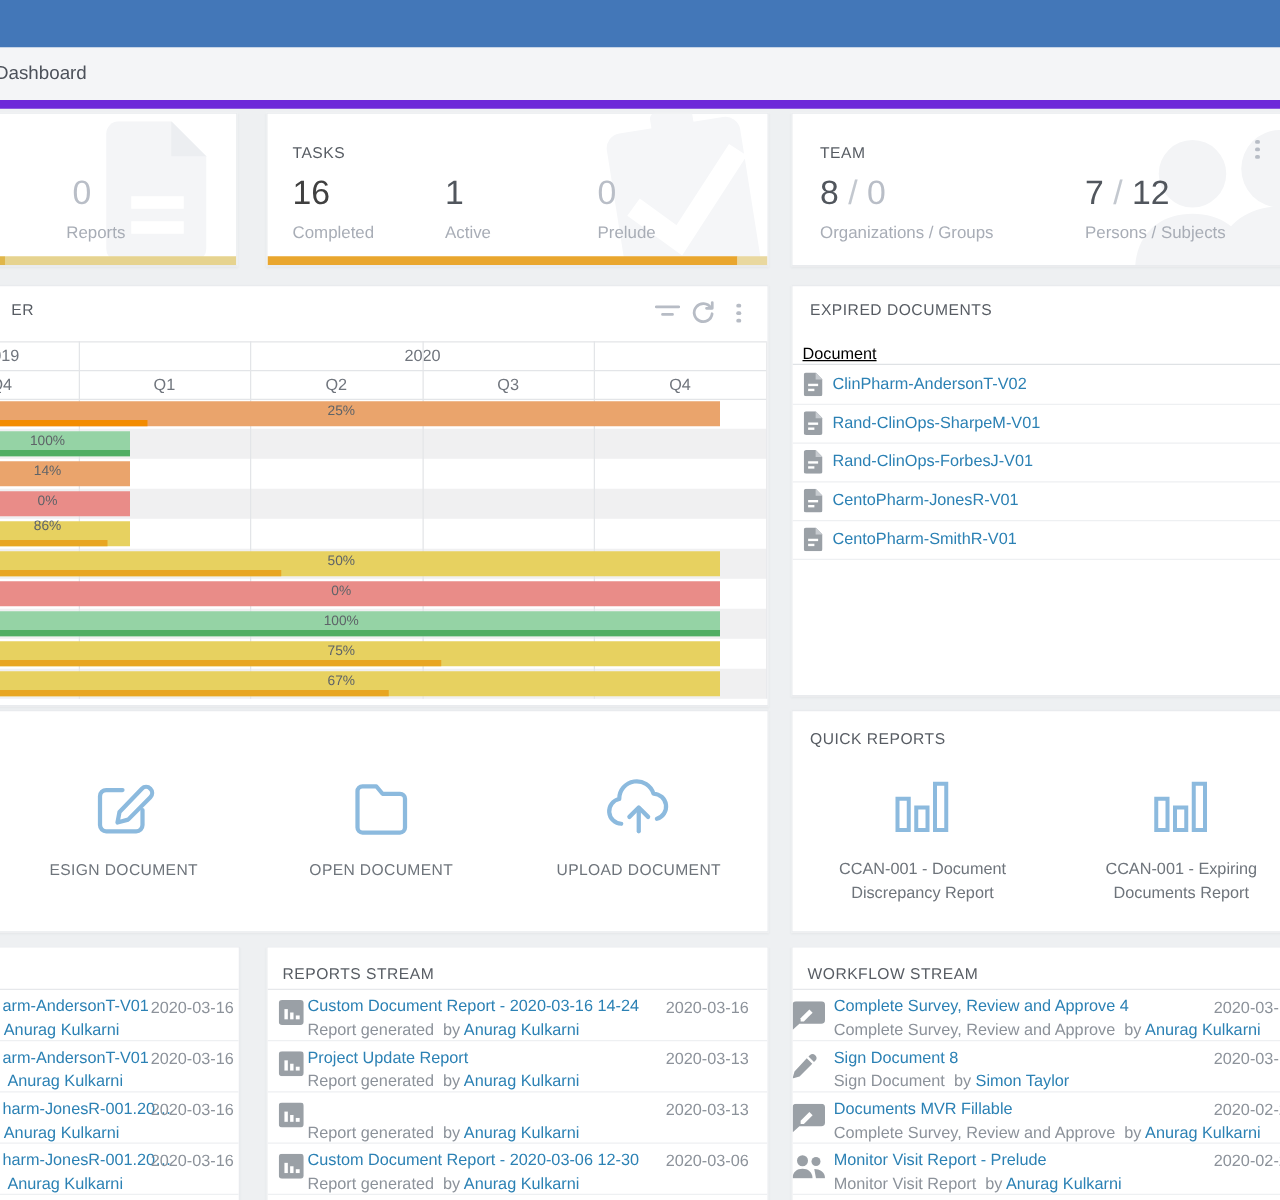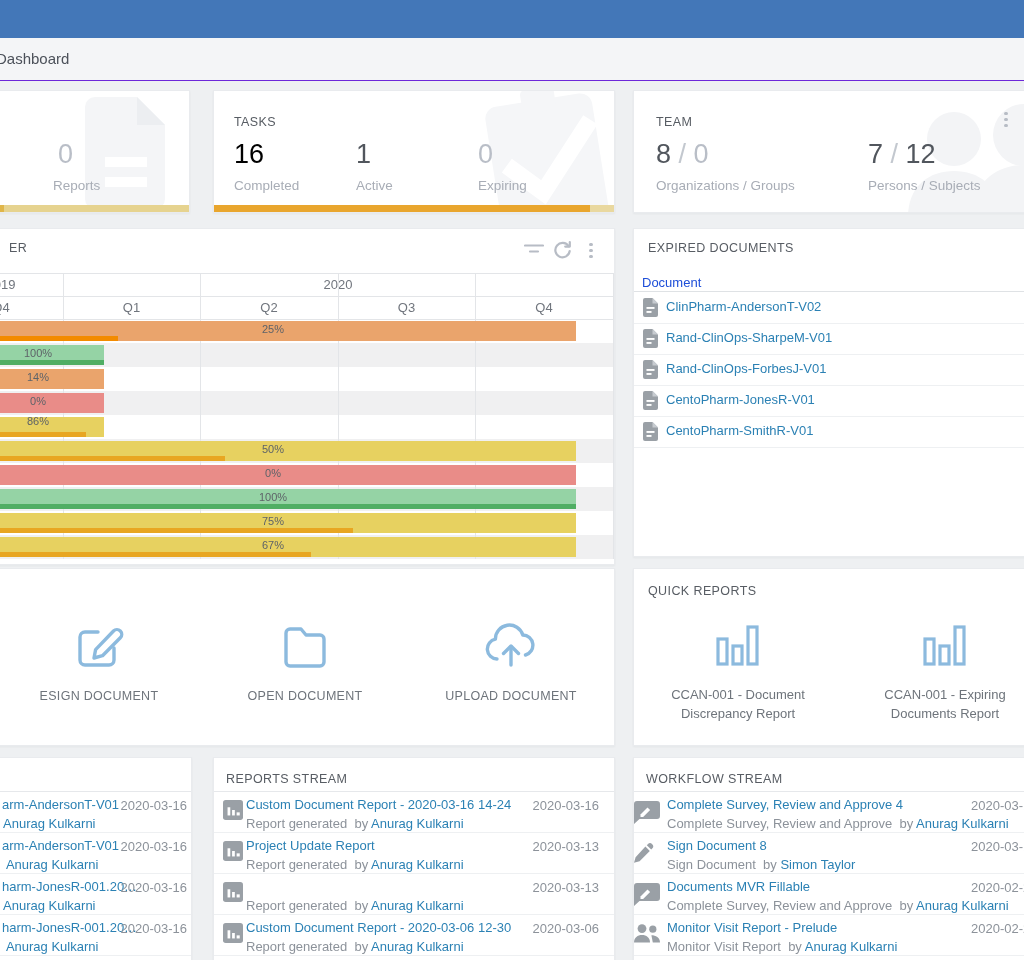--- a/index.html
+++ b/index.html
@@ -1,36 +1,36 @@
 <!DOCTYPE html>
 <html><head>
 <meta charset="utf-8">
 <style>
   html,body{margin:0;padding:0;background:#dfe2e6;}
   #app{position:relative;width:1024px;height:960px;overflow:hidden;background:#eef0f2;
        font-family:"Liberation Sans",sans-serif;-webkit-font-smoothing:antialiased;}
   .topbar{position:absolute;left:0;top:0;width:100%;height:38px;background:#4377b8;}
-  .crumbbar{position:absolute;left:0;top:38px;width:100%;height:42px;background:#f4f5f7;border-bottom:1px solid #6d28d9;}
+  .crumbbar{position:absolute;left:0;top:38px;width:100%;height:42px;background:#f4f5f7;border-bottom:7px solid #6d28d9;}
   .crumb{position:absolute;left:-4px;top:12px;font-size:15px;color:#4c515a;}
   .panel{position:absolute;background:#fff;border:1px solid #e9ebee;box-shadow:0 1px 2px rgba(40,50,60,.05);box-sizing:border-box;overflow:hidden;}
   .ptitle{position:absolute;font-size:12.5px;letter-spacing:.4px;color:#575c63;white-space:nowrap;}
   .muted{color:#b9bec7;}
   .sep{color:#c3c8cf;}
   .bottombar{position:absolute;left:0;bottom:0;width:100%;height:7px;display:flex;}
   .bottombar span{display:block;height:100%;}
   .link{color:#2b81b4;cursor:pointer;text-decoration:none;}
   .kebab{position:absolute;width:14px;height:20px;cursor:pointer;}
   .kebab i{display:block;width:3.5px;height:3.5px;border-radius:50%;background:#b7bcc5;margin:2.5px auto;}
   .hline{position:absolute;height:1px;background:#e3e5e8;}
   .gcell{position:absolute;font-size:13px;color:#70757d;text-align:center;line-height:23px;}
   .rowbg{position:absolute;background:#f0f0f1;}
   .gbar{position:absolute;height:20px;}
   .gprog{position:absolute;left:0;bottom:0;height:5px;}
   .glabel{position:absolute;font-size:11px;color:#5e6368;text-align:center;}
-  .colhead{position:absolute;font-size:13px;color:#1d4ed8;}
+  .colhead{position:absolute;font-size:13px;color:#000000;text-decoration:underline;}
   .lrow{position:absolute;left:0;width:100%;border-bottom:1px solid #eef0f2;}
   .lrow .dicon{position:absolute;}
   .lrow .dlink{position:absolute;font-size:13px;white-space:nowrap;}
   .srow{position:absolute;left:0;width:100%;height:41px;border-bottom:1px solid #eef0f2;}
   .srow .t{position:absolute;top:6px;font-size:13px;white-space:nowrap;}
   .srow .s{position:absolute;top:25px;font-size:13px;color:#8c929a;white-space:pre;}
   .srow .d{position:absolute;top:7px;font-size:13px;color:#8c929a;white-space:nowrap;}
   .srow .ric{position:absolute;}
   .action{position:absolute;width:160px;text-align:center;cursor:pointer;}
   .action .alabel{position:absolute;top:118px;width:100%;font-size:12.5px;line-height:18px;color:#6e747b;letter-spacing:.3px;}
@@ -73,30 +73,30 @@
     <div class="ghost" style="left:250px;top:-4px">
       <svg width="170" height="140" viewBox="0 0 170 140" style="transform:rotate(-9deg)">
           <rect x="28" y="12" width="108" height="132" rx="12" fill="#f5f6f8"></rect>
           <rect x="66" y="0" width="34" height="24" rx="5" fill="#f5f6f8"></rect>
           <path d="M48 78l26 26 52 -58" stroke="#fff" stroke-width="17" fill="none" stroke-linecap="square"></path>
         </svg>
     </div>
     <div class="ptitle" style="left:20px;top:24px">TASKS</div>
     <div id="tasks-stats">
         <div style="position: absolute; left: 20px; top: 0px;">
-          <div style="position: absolute; left: 0px; top: 48px; font-size: 27px; color: #000000;">16</div>
+          <div style="position: absolute; left: 0px; top: 48px; font-size: 27px; color: #404040;">16</div>
           <div style="position: absolute; left: 0px; top: 87px; font-size: 13.5px; color: rgb(168, 173, 182); white-space: nowrap;">Completed</div>
         </div>
         <div style="position: absolute; left: 142px; top: 0px;">
           <div style="position: absolute; left: 0px; top: 48px; font-size: 27px; color: rgb(81, 86, 93);">1</div>
           <div style="position: absolute; left: 0px; top: 87px; font-size: 13.5px; color: rgb(168, 173, 182); white-space: nowrap;">Active</div>
         </div>
         <div style="position: absolute; left: 264px; top: 0px;">
           <div style="position: absolute; left: 0px; top: 48px; font-size: 27px; color: rgb(185, 190, 199);">0</div>
-          <div style="position: absolute; left: 0px; top: 87px; font-size: 13.5px; color: rgb(168, 173, 182); white-space: nowrap;">Expiring</div>
+          <div style="position: absolute; left: 0px; top: 87px; font-size: 13.5px; color: rgb(168, 173, 182); white-space: nowrap;">Prelude</div>
         </div>
       </div>
     <div class="bottombar">
       <span style="width:94%;background:#e9a62e"></span>
         <span style="flex:1;background:#e9d89f"></span>
     </div>
   </div>
 
   <div class="panel" id="card-team" style="left:633px;top:90px;width:405px;height:123px">
     <div class="ghost" style="left:272px;top:8px">

